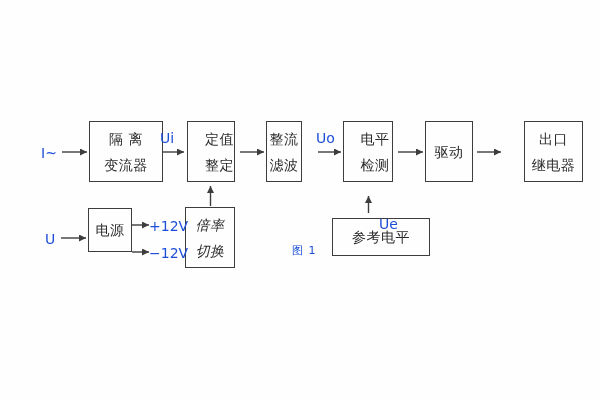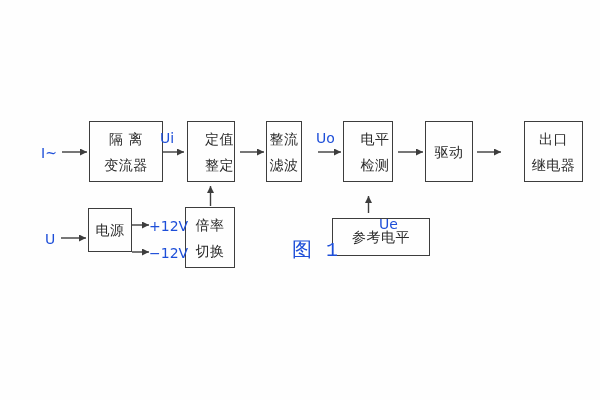--- a/index.html
+++ b/index.html
@@ -37,23 +37,22 @@
     white-space: nowrap;
   }
   .lbl {
     position: absolute;
     color: #1d4ed8;
     font-size: 14px;
     line-height: 16px;
     white-space: nowrap;
   }
   .caption {
-    font-size: 20px;
+    font-size: 11px;
     letter-spacing: 1px;
-    font-family: Liberation Mono, monospace;
   }
 </style>
 </head>
 <body>
 
 <div class="stage">
 
   <svg class="wires" viewBox="0 0 600 400" xmlns="http://www.w3.org/2000/svg">
     <defs>
       <marker id="ah" viewBox="0 0 7 7" refX="7" refY="3.5" markerWidth="7" markerHeight="7" markerUnits="userSpaceOnUse" orient="auto">
@@ -101,21 +100,21 @@
 
   <div class="box" style="left:512px; top:121px; width:59px; height:61px;margin-left:12px;">
     <span>出口</span>
     <span>继电器</span>
   </div>
 
   <div class="box" style="left:88px; top:208px; width:44px; height:44px;">
     <span>电源</span>
   </div>
 
-  <div class="box" style="left:185px; top:207px; width:50px; height:61px;">
+  <div class="box" style="left:185px; top:207px; width:50px; height:61px;font-style:italic;">
     <span>倍率</span>
     <span>切换</span>
   </div>
 
   <div class="box" style="left:332px; top:218px; width:98px; height:38px;align-items:center;">
     <span>参考电平</span>
   </div>
 
   <span class="lbl" style="left:41px; top:145px;">I~</span>
 

